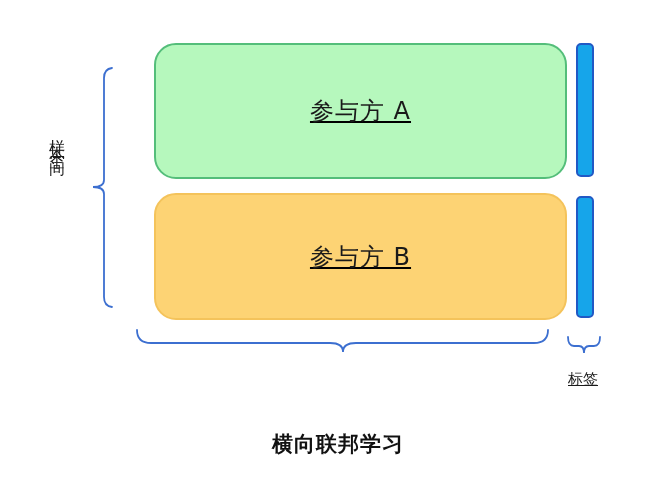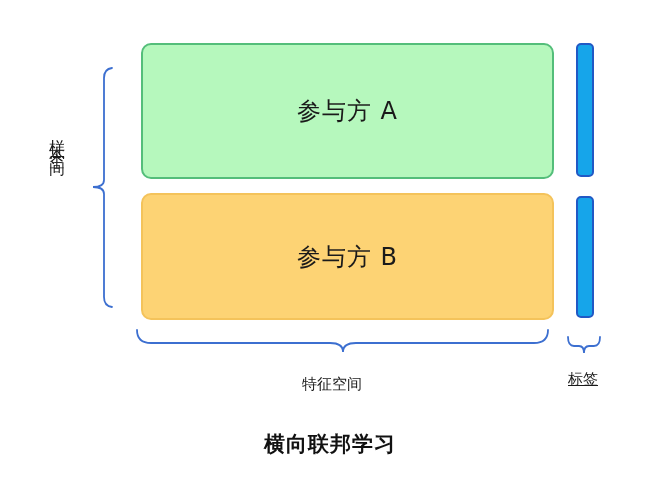--- a/index.html
+++ b/index.html
@@ -10,27 +10,28 @@
   }
   .canvas {
     position: relative;
     width: 658px;
     height: 478px;
     background: #ffffff;
     overflow: hidden;
   }
   .participant {
     position: absolute;
-    left: 141px;
+    left: 154px;
     width: 409px;
-    border-radius: 10px;
+    border-radius: 22px;
     display: flex;
     align-items: center;
     justify-content: center;
     box-sizing: content-box;
+    text-decoration: underline;
   }
   .participant .p-label {
     font-size: 24px;
     color: var(--text, #1a1a1a);
     letter-spacing: 1px;
   }
   .participant-a {
     top: 43px;
     height: 132px;
     background: var(--participant_a_fill, #b6f8bd);
@@ -91,21 +92,21 @@
     left: 552px;
     top: 370px;
     width: 62px;
     text-align: center;
     font-size: 15px;
     color: var(--text, #1a1a1a);
     text-decoration: underline;
   }
   .diagram-title {
     position: absolute;
-    left: 180px;
+    left: 188px;
     top: 430px;
     width: 300px;
     text-align: center;
     font-size: 21px;
     font-weight: bold;
     color: #111111;
     letter-spacing: 1px;
   }
 </style>
 </head>
@@ -124,18 +125,17 @@
   <div class="label-bar label-bar-a"></div>
   <div class="label-bar label-bar-b"></div>
 
   <svg class="brace-layer" viewBox="0 0 658 478">
     <path d="M112,68 Q104,69 104,78 L104,180 Q104,187 93,187 Q104,187 104,194 L104,297 Q104,306 112,307"></path>
     <path d="M137,330 Q137,343 151,343 L330,343 Q343,343 343,352 Q343,343 356,343 L534,343 Q548,343 548,330"></path>
     <path d="M568,337 Q568,346 574,346 L579,346 Q584,346 584,353 Q584,346 589,346 L594,346 Q600,346 600,337"></path>
   </svg>
 
   <div class="sample-space-label">样本空间</div>
-  <div class="feature-space-label">特征空间</div>
   <div class="label-column-label">标签</div>
 
   <div class="diagram-title">横向联邦学习</div>
 
 </div>
 
 </body></html>

